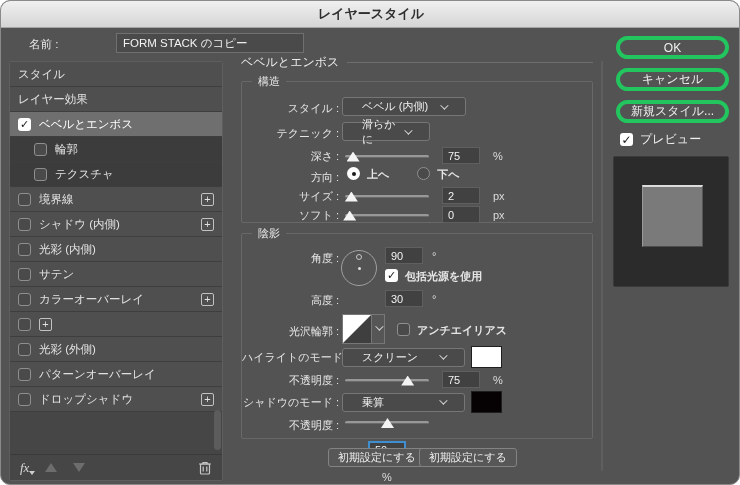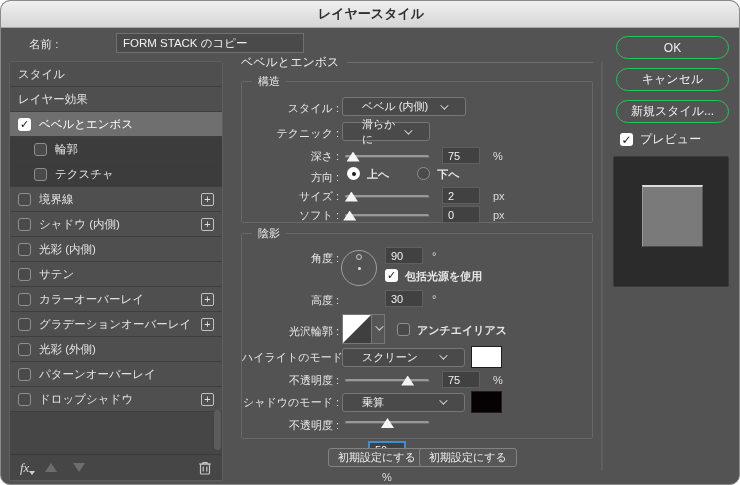--- a/index.html
+++ b/index.html
@@ -12,21 +12,21 @@
     display:flex; align-items:center; justify-content:center;
     color:#2e2e2e; font-size:13px; font-weight:bold; }
 
   
   .name-label { position:absolute; left:28px; top:36px; font-size:11.5px; color:#e8e8e8; }
   .name-input { position:absolute; left:74px; top:32px; width:188px; height:20px;
     background:#4a4a4a; border:1px solid #707070; color:#f2f2f2; font-size:11.5px;
     padding:0 6px; font-family:inherit;margin-left:41px; }
 
   
-  .pill { position:absolute; left:615px; width:113px; height:23px; border:1px solid #22c55e;
+  .pill { position:absolute; left:615px; width:113px; height:23px; border:4px solid #22c55e;
     border-radius:12px; background:transparent; color:#f0f0f0; font-size:12px;
     display:flex; align-items:center; justify-content:center; cursor:default; font-family:inherit; }
   .preview-row { position:absolute; left:619px; top:130px; display:flex; align-items:center; gap:7px; }
   .preview-thumb { position:absolute; left:612px; top:155px; width:116px; height:131px;
     background:#2b2b2b; border:1px solid #3a3a3a; border-radius:2px; }
   .preview-inner { position:absolute; left:28px; top:28px; width:61px; height:62px;
     background:#7a7a7a; border-top:2px solid #dcdcdc; border-left:1px solid #9a9a9a;
     border-right:1px solid #565656; border-bottom:1px solid #4c4c4c; }
 
   
@@ -176,21 +176,20 @@
         <span class="cb unchecked"></span>
         <span class="lbl">サテン</span>
       </div>
       <div class="side-row">
         <span class="cb unchecked"></span>
         <span class="lbl">カラーオーバーレイ</span>
         <span class="plusbox">+</span>
       </div>
       <div class="side-row">
         <span class="cb unchecked"></span>
-        <span class="lbl">グラデーションオーバーレイ</span>
         <span class="plusbox">+</span>
       </div>
       <div class="side-row">
         <span class="cb unchecked"></span>
         <span class="lbl">光彩 (外側)</span>
       </div>
       <div class="side-row">
         <span class="cb unchecked"></span>
         <span class="lbl">パターンオーバーレイ</span>
       </div>

